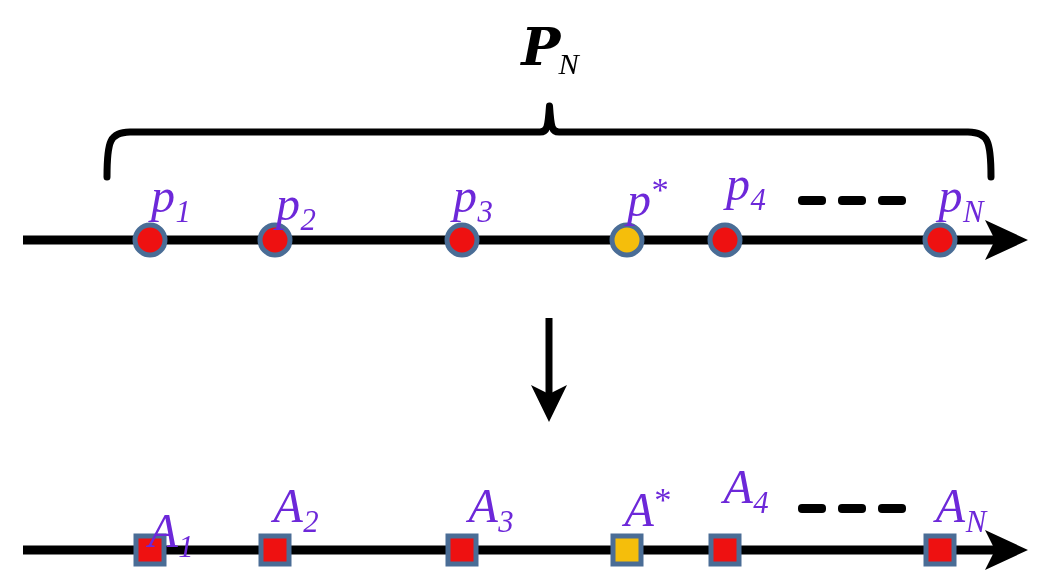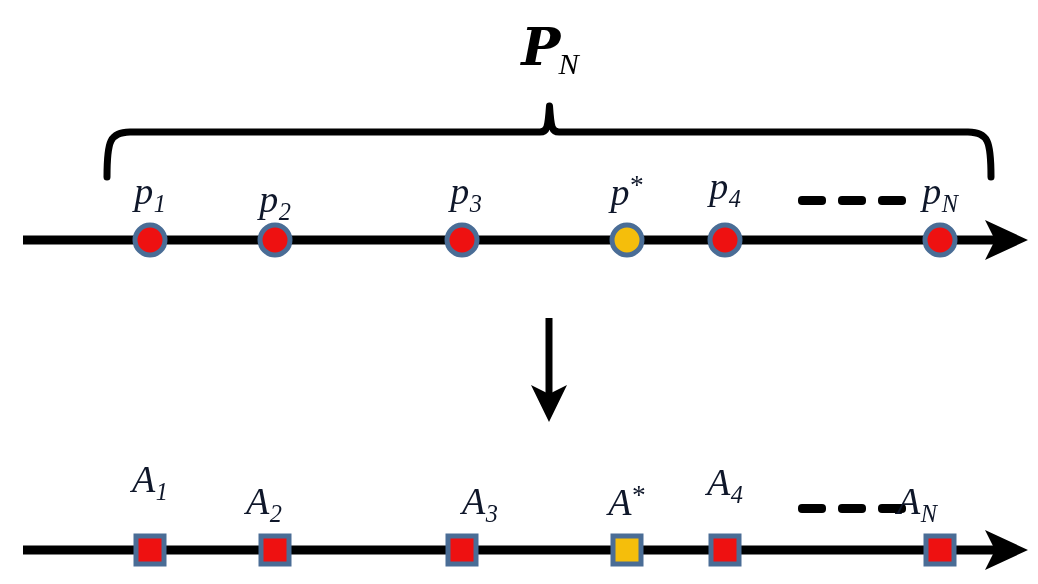--- a/index.html
+++ b/index.html
@@ -21,26 +21,27 @@
     position: absolute;
     left: 0;
     top: 0;
     width: 1038px;
     height: 584px;
   }
   .label {
     position: absolute;
     font-family: "Liberation Serif", serif;
     font-style: italic;
-    font-size: 38px;
-    color: #0f172a;
+    font-size: 48px;
+    color: #6d28d9;
     line-height: 1;
     white-space: nowrap;
     transform: translateX(-50%);
     user-select: none;
+    margin-left: 21px;
   }
   .label sub {
     font-size: 0.64em;
     font-style: italic;
     vertical-align: -0.32em;
     margin-left: 0.5px;
   }
   .label sup {
     font-size: 0.72em;
     font-style: normal;
@@ -155,45 +156,45 @@
   <div class="set-label" style="left:550px; top:16px;">
     <span class="script-p">P</span><sub>N</sub>
   </div>
 
   <div class="label" style="left:150px; top:172px;">
     <span>p</span><sub>1</sub>
   </div>
   <div class="label" style="left:275px; top:180px;">
     <span>p</span><sub>2</sub>
   </div>
-  <div class="label" style="left:466px; top:172px;">
+  <div class="label" style="left:452px; top:172px;">
     <span>p</span><sub>3</sub>
   </div>
   <div class="label" style="left:627px; top:172px;">
     <span>p</span><sup>*</sup>
   </div>
-  <div class="label" style="left:725px; top:167px;">
+  <div class="label" style="left:725px; top:160px;">
     <span>p</span><sub>4</sub>
   </div>
   <div class="label" style="left:940px; top:172px;">
     <span>p</span><sub>N</sub>
   </div>
 
-  <div class="label" style="left:150px; top:460px;">
+  <div class="label" style="left:150px; top:507px;">
     <span>A</span><sub>1</sub>
   </div>
-  <div class="label" style="left:264px; top:482px;">
+  <div class="label" style="left:275px; top:482px;">
     <span>A</span><sub>2</sub>
   </div>
-  <div class="label" style="left:480px; top:482px;">
+  <div class="label" style="left:470px; top:482px;">
     <span>A</span><sub>3</sub>
   </div>
   <div class="label" style="left:627px; top:482px;">
     <span>A</span><sup>*</sup>
   </div>
   <div class="label" style="left:725px; top:463px;">
     <span>A</span><sub>4</sub>
   </div>
-  <div class="label" style="left:917px; top:482px;">
+  <div class="label" style="left:940px; top:482px;">
     <span>A</span><sub>N</sub>
   </div>
 
 </div>
 
 </body></html>

